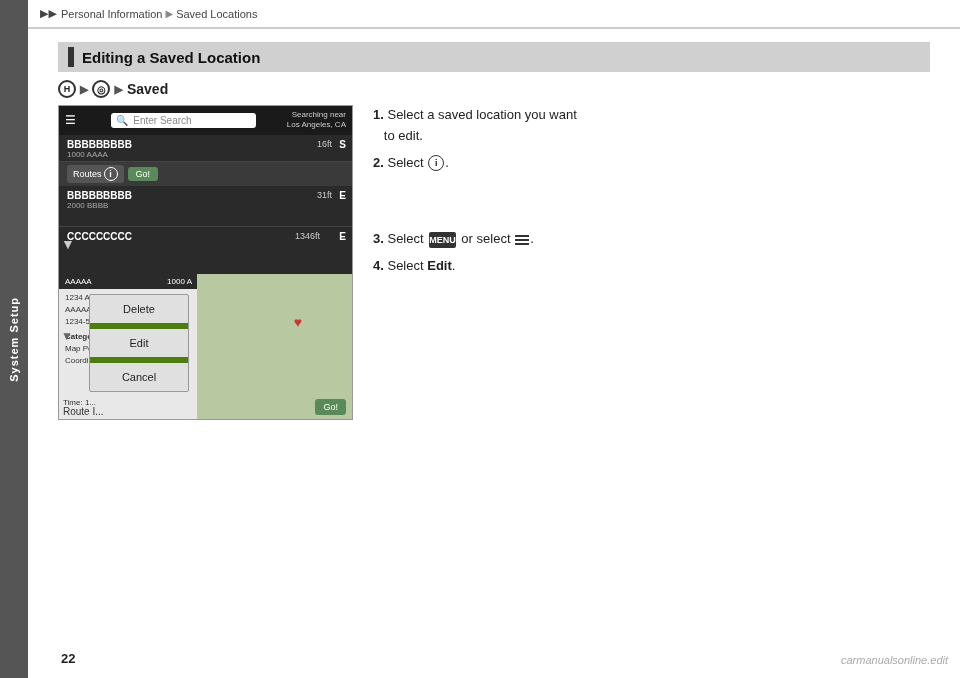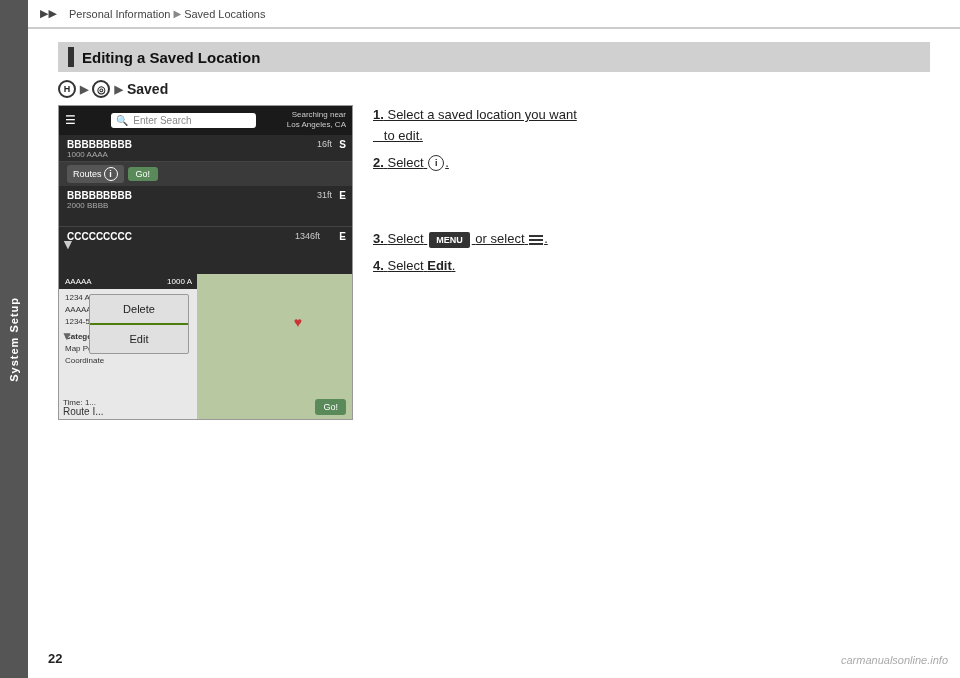--- a/index.html
+++ b/index.html
@@ -63,21 +63,21 @@
     .breadcrumb-arrow {
       margin: 0 3px;
       font-size: 10px;
       color: #888;
     }
 
     
     .page-number {
       position: absolute;
       bottom: 12px;
-      left: 20px;
+      left: 33px;
       font-size: 13px;
       font-weight: bold;
       color: #222;
     }
 
     
     .watermark {
       position: absolute;
       bottom: 12px;
       right: 12px;
@@ -271,21 +271,21 @@
       top: 20px;
       width: 100px;
       background: #e0e0e0;
       border: 1px solid #999;
       border-radius: 2px;
       z-index: 10;
       font-size: 11px;
     }
     .context-menu-item {
       padding: 8px 12px;
-      border-bottom: 2px solid #4d7c0f;
+      border-bottom: 6px solid #4d7c0f;
       text-align: center;
       color: #222;
     }
     .context-menu-item:last-child {
       border-bottom: none;
     }
     .map-right {
       position: absolute;
       right: 0;
       top: 0;
@@ -323,21 +323,20 @@
       position: absolute;
       top: 105px;
       left: 345px;
       right: 20px;
     }
     .instruction-line {
       margin-bottom: 6px;
       font-size: 13px;
       color: #222;
       line-height: 1.6;
-      text-decoration: underline;
     }
     .instruction-num {
       font-weight: bold;
     }
     .inline-icon {
       display: inline-flex;
       align-items: center;
       justify-content: center;
       width: 16px;
       height: 16px;
@@ -345,21 +344,21 @@
       border-radius: 50%;
       font-size: 9px;
       font-weight: bold;
       vertical-align: middle;
       margin: 0 1px;
     }
     .menu-btn-inline {
       display: inline-block;
       background: #333;
       color: #fff;
-      padding: 1px 7px;
+      padding: 1px 0;
       font-size: 9px;
       border-radius: 2px;
       vertical-align: middle;
       font-weight: bold;
       margin: 0 2px;
     }
     .list-icon-inline {
       display: inline-flex;
       flex-direction: column;
       justify-content: center;
@@ -390,21 +389,21 @@
 <body>
 
 <div class="sidebar">
   <span class="sidebar-label">System Setup</span>
 </div>
 
 <div class="main-content">
 
   <div class="breadcrumb-bar">
     <span>▶▶</span>
-    <span style="margin-left:12px;">Personal Information</span>
+    <span style="margin-left:4px;">Personal Information</span>
     <span class="breadcrumb-arrow">▶</span>
     <span>Saved Locations</span>
   </div>
 
   <div class="hr-top"></div>
 
   <div class="section-heading">
     <span class="section-heading-bar"></span>
     <span>Editing a Saved Location</span>
   </div>
@@ -474,20 +473,21 @@
           <div>Coordinate</div>
         </div>
 
         <div style="position:absolute; bottom:4px; left:4px; font-size:10px; color:#333;">Route I...</div>
         <div style="position:absolute; bottom:14px; left:4px; font-size:8px; color:#333;">Time: 1...</div>
       </div>
 
       <div class="context-menu">
         <div class="context-menu-item">Delete</div>
         <div class="context-menu-item">Edit</div>
+        <div class="context-menu-item">Cancel</div>
       </div>
 
       <div class="map-right">
         <span class="map-heart">♥</span>
         <div class="map-go-btn">Go!</div>
       </div>
 
       <div class="map-down-arrow">▼</div>
     </div>
   </div>
@@ -521,15 +521,15 @@
 
     <div class="instruction-line">
       <span class="instruction-num">4.</span>
       <span>Select</span>
       <strong>Edit</strong>.
     </div>
   </div>
 
   <div class="page-number">22</div>
 
-  <div class="watermark">carmanualsonline.info</div>
+  <div class="watermark">carmanualsonline.edit</div>
 
 </div>
 
 </body></html>

